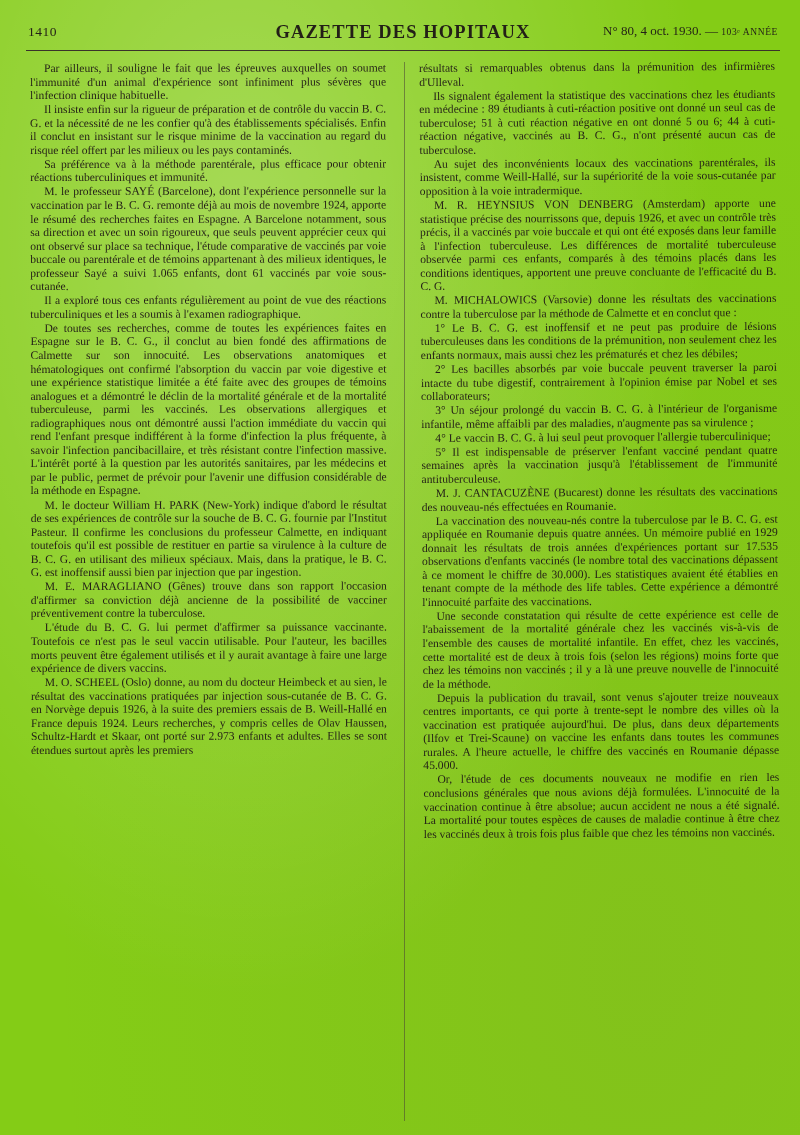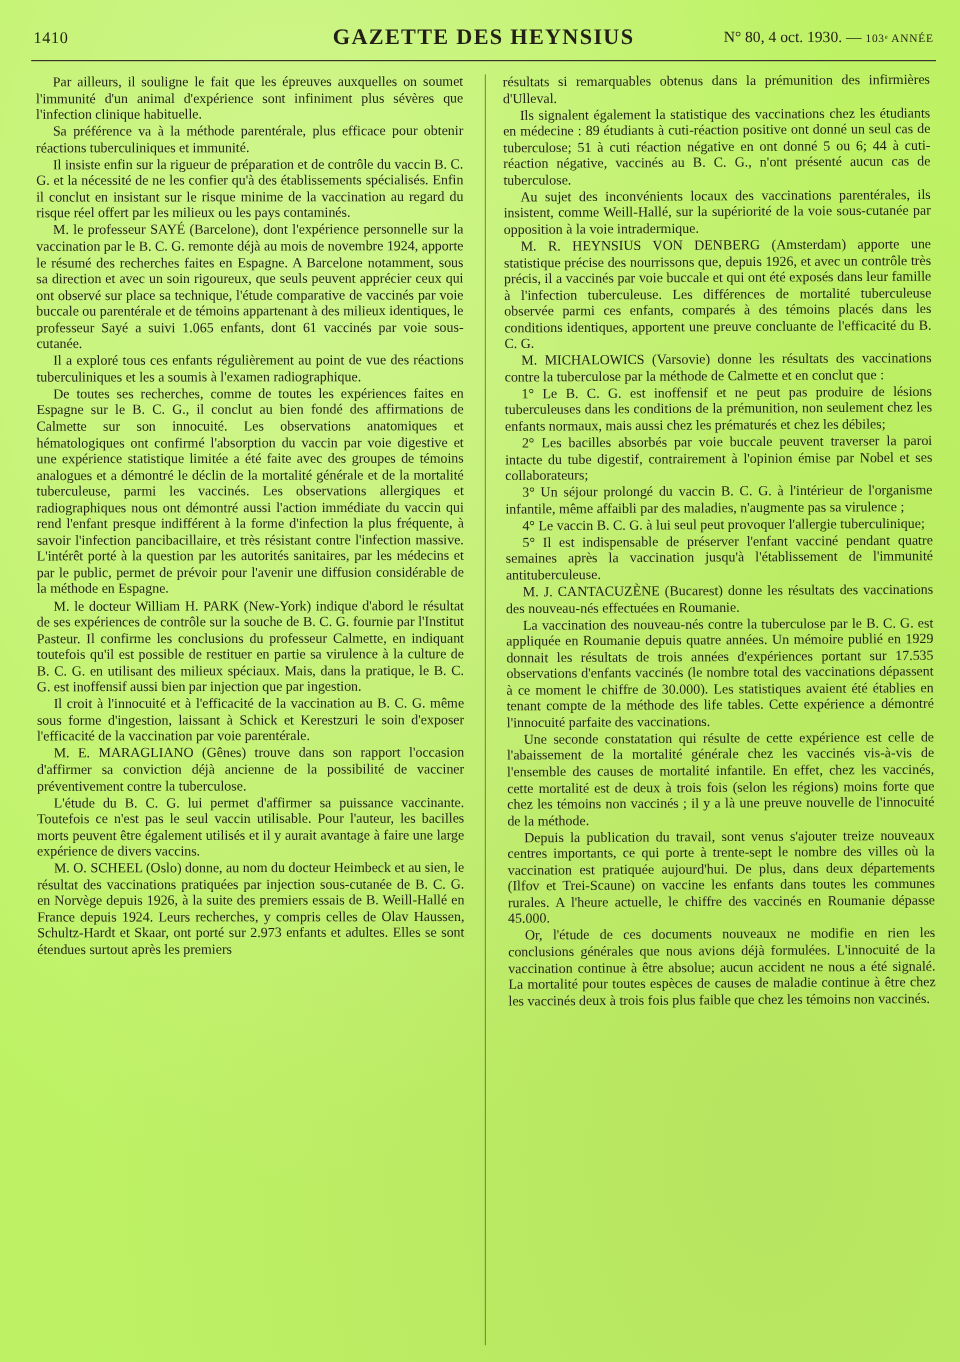--- a/index.html
+++ b/index.html
@@ -4,21 +4,21 @@
 <style>
   html, body {
     margin: 0;
     padding: 0;
     background: #c9c4b4;
   }
   .page {
     position: relative;
     width: 800px;
     height: 1135px;
-    background: #bef264;
+    background: #84cc16;
     overflow: hidden;
     font-family: "Liberation Serif", serif;
     color: #231f17;
   }
   
   .paper-tint {
     position: absolute;
     inset: 0;
     background:
       radial-gradient(ellipse at 30% 20%, rgba(255,255,255,0.28), rgba(255,255,255,0) 60%),
@@ -124,40 +124,39 @@
   }
 </style>
 </head>
 <body>
 
 <div class="page">
   <div class="paper-tint"></div>
 
   <div class="header">
     <div class="folio-left">1410</div>
-    <div class="header-title">GAZETTE DES HEYNSIUS</div>
+    <div class="header-title">GAZETTE DES HOPITAUX</div>
     <div class="header-right">
       <span>N° 80, 4 oct. 1930. —</span>
       <span class="annee">103ᵉ ANNÉE</span>
     </div>
   </div>
   <div class="rule"></div>
 
   <div class="columns">
     <div class="divider"></div>
 
     <div class="col col-left">
       <p>Par ailleurs, il souligne le fait que les épreuves auxquelles on soumet l'immunité d'un animal d'expérience sont infiniment plus sévères que l'infection clinique habituelle.</p>
+      <p>Il insiste enfin sur la rigueur de préparation et de contrôle du vaccin B. C. G. et la nécessité de ne les confier qu'à des établissements spécialisés. Enfin il conclut en insistant sur le risque minime de la vaccination au regard du risque réel offert par les milieux ou les pays contaminés.</p>
       <p>Sa préférence va à la méthode parentérale, plus efficace pour obtenir réactions tuberculiniques et immunité.</p>
-      <p>Il insiste enfin sur la rigueur de préparation et de contrôle du vaccin B. C. G. et la nécessité de ne les confier qu'à des établissements spécialisés. Enfin il conclut en insistant sur le risque minime de la vaccination au regard du risque réel offert par les milieux ou les pays contaminés.</p>
       <p>M. le professeur SAYÉ (Barcelone), dont l'expérience personnelle sur la vaccination par le B. C. G. remonte déjà au mois de novembre 1924, apporte le résumé des recherches faites en Espagne. A Barcelone notamment, sous sa direction et avec un soin rigoureux, que seuls peuvent apprécier ceux qui ont observé sur place sa technique, l'étude comparative de vaccinés par voie buccale ou parentérale et de témoins appartenant à des milieux identiques, le professeur Sayé a suivi 1.065 enfants, dont 61 vaccinés par voie sous-cutanée.</p>
       <p>Il a exploré tous ces enfants régulièrement au point de vue des réactions tuberculiniques et les a soumis à l'examen radiographique.</p>
       <p>De toutes ses recherches, comme de toutes les expériences faites en Espagne sur le B. C. G., il conclut au bien fondé des affirmations de Calmette sur son innocuité. Les observations anatomiques et hématologiques ont confirmé l'absorption du vaccin par voie digestive et une expérience statistique limitée a été faite avec des groupes de témoins analogues et a démontré le déclin de la mortalité générale et de la mortalité tuberculeuse, parmi les vaccinés. Les observations allergiques et radiographiques nous ont démontré aussi l'action immédiate du vaccin qui rend l'enfant presque indifférent à la forme d'infection la plus fréquente, à savoir l'infection pancibacillaire, et très résistant contre l'infection massive. L'intérêt porté à la question par les autorités sanitaires, par les médecins et par le public, permet de prévoir pour l'avenir une diffusion considérable de la méthode en Espagne.</p>
       <p>M. le docteur William H. PARK (New-York) indique d'abord le résultat de ses expériences de contrôle sur la souche de B. C. G. fournie par l'Institut Pasteur. Il confirme les conclusions du professeur Calmette, en indiquant toutefois qu'il est possible de restituer en partie sa virulence à la culture de B. C. G. en utilisant des milieux spéciaux. Mais, dans la pratique, le B. C. G. est inoffensif aussi bien par injection que par ingestion.</p>
-      <p>Il croit à l'innocuité et à l'efficacité de la vaccination au B. C. G. même sous forme d'ingestion, laissant à Schick et Kerestzuri le soin d'exposer l'efficacité de la vaccination par voie parentérale.</p>
       <p>M. E. MARAGLIANO (Gênes) trouve dans son rapport l'occasion d'affirmer sa conviction déjà ancienne de la possibilité de vacciner préventivement contre la tuberculose.</p>
       <p>L'étude du B. C. G. lui permet d'affirmer sa puissance vaccinante. Toutefois ce n'est pas le seul vaccin utilisable. Pour l'auteur, les bacilles morts peuvent être également utilisés et il y aurait avantage à faire une large expérience de divers vaccins.</p>
       <p>M. O. SCHEEL (Oslo) donne, au nom du docteur Heimbeck et au sien, le résultat des vaccinations pratiquées par injection sous-cutanée de B. C. G. en Norvège depuis 1926, à la suite des premiers essais de B. Weill-Hallé en France depuis 1924. Leurs recherches, y compris celles de Olav Haussen, Schultz-Hardt et Skaar, ont porté sur 2.973 enfants et adultes. Elles se sont étendues surtout après les premiers</p>
     </div>
 
     <div class="col col-right">
       <p class="noindent">résultats si remarquables obtenus dans la prémunition des infirmières d'Ulleval.</p>
       <p>Ils signalent également la statistique des vaccinations chez les étudiants en médecine : 89 étudiants à cuti-réaction positive ont donné un seul cas de tuberculose; 51 à cuti réaction négative en ont donné 5 ou 6; 44 à cuti-réaction négative, vaccinés au B. C. G., n'ont présenté aucun cas de tuberculose.</p>
       <p>Au sujet des inconvénients locaux des vaccinations parentérales, ils insistent, comme Weill-Hallé, sur la supériorité de la voie sous-cutanée par opposition à la voie intradermique.</p>
       <p>M. R. HEYNSIUS VON DENBERG (Amsterdam) apporte une statistique précise des nourrissons que, depuis 1926, et avec un contrôle très précis, il a vaccinés par voie buccale et qui ont été exposés dans leur famille à l'infection tuberculeuse. Les différences de mortalité tuberculeuse observée parmi ces enfants, comparés à des témoins placés dans les conditions identiques, apportent une preuve concluante de l'efficacité du B. C. G.</p>

